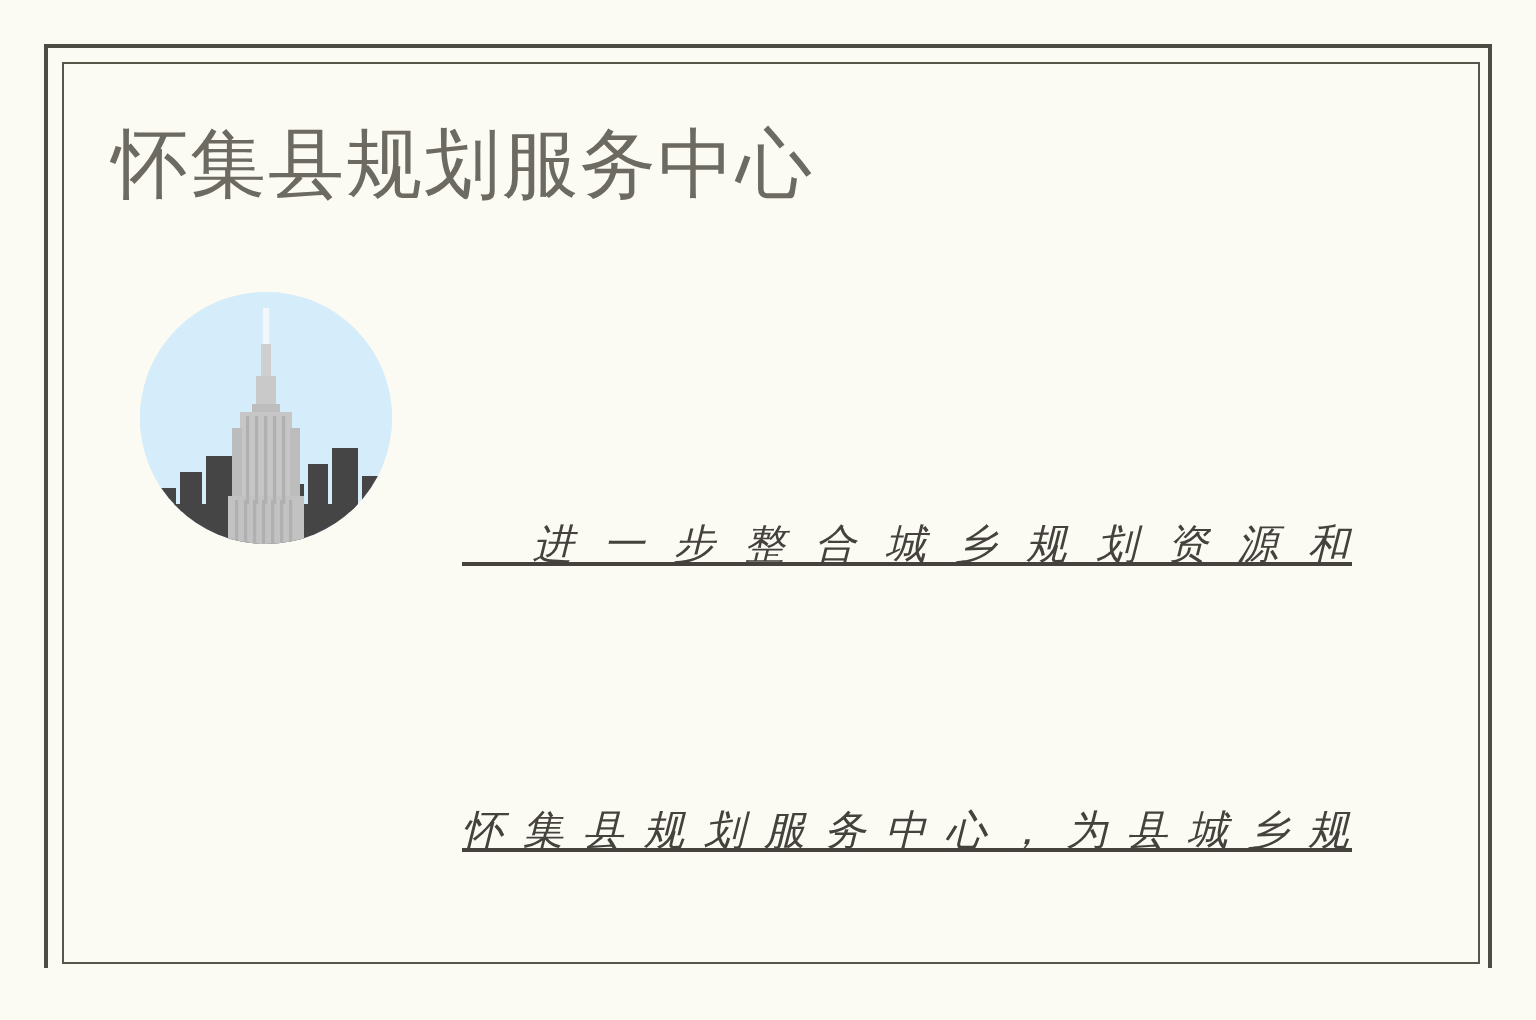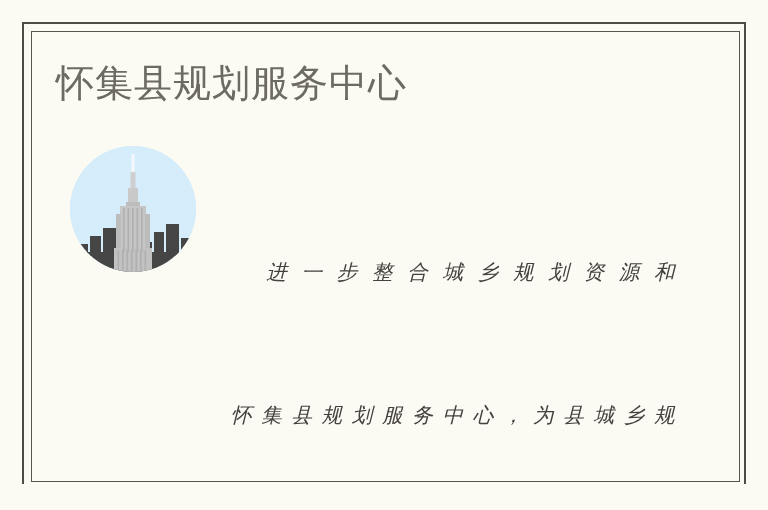--- a/index.html
+++ b/index.html
@@ -94,20 +94,21 @@
     font-style: italic;
     font-weight: 400;
     white-space: pre-wrap;
     word-break: break-all;
   }
   .body-text .ln {
     display: block;
     text-align: justify;
     text-align-last: justify;
     white-space: pre;
+    text-decoration: underline;
   }
 </style>
 </head>
 <body>
 
 <div class="page">
 
   <div class="frame-outer"></div>
   <div class="frame-inner"></div>
 

